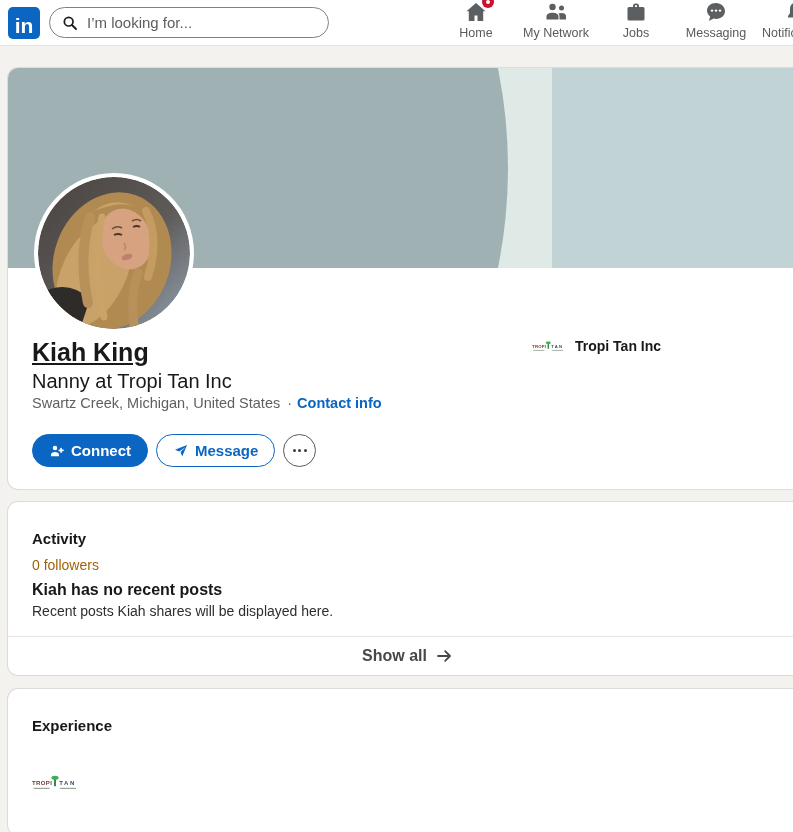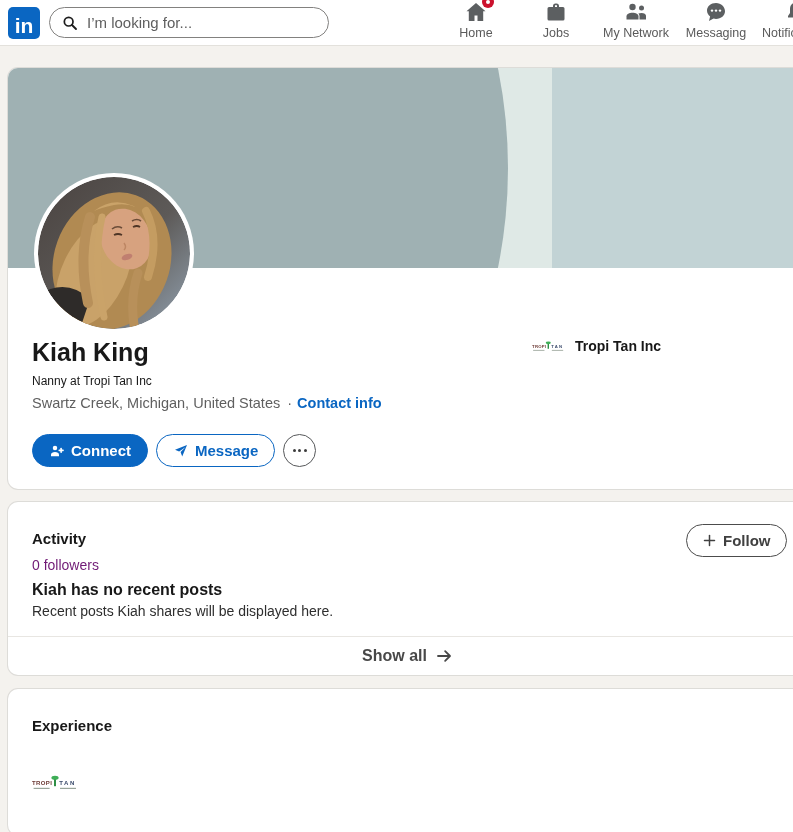--- a/index.html
+++ b/index.html
@@ -125,22 +125,22 @@
     padding: 4px;
     z-index: 5;
     cursor: pointer;
   }
   .avatar-ring svg { display: block; border-radius: 50%; }
 
   .profile-info {
     position: relative;
     padding: 70px 24px 22px 24px;
   }
-  .profile-name { font-size: 25px; font-weight: 600; line-height: 29px; color: #181818; }
-  .profile-headline { margin-top: 4px; font-size: 12px; line-height: 20px; color: #181818; }
+  .profile-name { font-size: 25px; font-weight: 600; line-height: 29px; color: #181818; text-decoration: underline; }
+  .profile-headline { margin-top: 4px; font-size: 20px; line-height: 20px; color: #181818; }
   .profile-locrow { margin-top: 3px; font-size: 14.5px; line-height: 18px; color: #5f5f5f; }
   .profile-locrow .sep { margin: 0 5px 0 7px; }
   .contact-link { color: #0a66c2; font-weight: 700; cursor: pointer; }
 
   .company-flag {
     position: absolute;
     left: 524px; top: 70px;
     display: flex; align-items: center; gap: 9px;
     cursor: pointer;
   }
@@ -168,21 +168,21 @@
     display: inline-flex; align-items: center; justify-content: center;
     gap: 2.5px;
     cursor: pointer;
   }
   .btn-more i { width: 3px; height: 3px; background: #3c3c3c; border-radius: 50%; display: block; }
 
   
   .activity-card { margin-top: 13px; }
   .card-pad { padding: 24px 24px 0 24px; }
   .section-title { font-size: 15px; font-weight: 600; line-height: 26px; color: #181818; }
-  .followers { margin-top: 4px; font-size: 14px; line-height: 18px; color: #701a75; }
+  .followers { margin-top: 4px; font-size: 14px; line-height: 18px; color: #a16207; }
   .empty-title { margin-top: 6px; font-size: 16px; font-weight: 700; line-height: 20px; color: #181818; }
   .empty-sub { margin-top: 2px; font-size: 14px; line-height: 18px; color: #2e2e2e; padding-bottom: 16px; }
   .btn-follow {
     position: absolute;
     left: 678px; top: 22px;
     background: #fff;
     border: 1px solid #4c4c4c;
     color: #404040;
     padding: 0 15px;
   }
@@ -225,35 +225,35 @@
         <svg width="24" height="24" viewBox="0 0 24 24">
             <path d="M12 3 L2.5 11.2 h2.3 V21 h5.7 v-5.6 h3 V21 h5.7 v-9.8 h2.3 Z" fill="#5c5f61"></path>
           </svg>
         <span class="nav-badge"></span>
       </span>
       <span>Home</span>
     </div>
     <div class="gnav-item">
       <span class="gnav-icon">
         <svg width="24" height="24" viewBox="0 0 24 24" fill="#5c5f61">
-            <path d="M9 7V6a2.5 2.5 0 0 1 2.5-2.5h1A2.5 2.5 0 0 1 15 6v1h4a1.5 1.5 0 0 1 1.5 1.5V19a1.5 1.5 0 0 1-1.5 1.5H5A1.5 1.5 0 0 1 3.5 19V8.5A1.5 1.5 0 0 1 5 7Zm2 0h2V6a1 1 0 0 0-1-1h0a1 1 0 0 0-1 1Z"></path>
-          </svg>
-      </span>
-      <span>Jobs</span>
-    </div>
-    <div class="gnav-item">
-      <span class="gnav-icon">
-        <svg width="24" height="24" viewBox="0 0 24 24" fill="#5c5f61">
             <circle cx="8.5" cy="7" r="3.2"></circle>
             <path d="M2.5 19.5v-3.2c0-2.3 2.7-3.6 6-3.6s6 1.3 6 3.6v3.2z"></path>
             <circle cx="17.5" cy="8" r="2.5"></circle>
             <path d="M15.5 19.5v-3.4c0-1-.4-1.9-1.1-2.6.9-.4 2-.6 3.1-.6 2.6 0 4.5 1.1 4.5 2.9v3.7z"></path>
           </svg>
       </span>
       <span>My Network</span>
+    </div>
+    <div class="gnav-item">
+      <span class="gnav-icon">
+        <svg width="24" height="24" viewBox="0 0 24 24" fill="#5c5f61">
+            <path d="M9 7V6a2.5 2.5 0 0 1 2.5-2.5h1A2.5 2.5 0 0 1 15 6v1h4a1.5 1.5 0 0 1 1.5 1.5V19a1.5 1.5 0 0 1-1.5 1.5H5A1.5 1.5 0 0 1 3.5 19V8.5A1.5 1.5 0 0 1 5 7Zm2 0h2V6a1 1 0 0 0-1-1h0a1 1 0 0 0-1 1Z"></path>
+          </svg>
+      </span>
+      <span>Jobs</span>
     </div>
     <div class="gnav-item">
       <span class="gnav-icon">
         <svg width="24" height="24" viewBox="0 0 24 24">
             <path d="M12 3C6.8 3 3 6.4 3 10.6c0 2.3 1.2 4.4 3.1 5.8L5 21l4.6-2.4c.8.2 1.6.3 2.4.3 5.2 0 9-3.4 9-7.6S17.2 3 12 3Z" fill="#5c5f61"></path>
             <circle cx="8" cy="10.6" r="1.2" fill="#fff"></circle>
             <circle cx="12" cy="10.6" r="1.2" fill="#fff"></circle>
             <circle cx="16" cy="10.6" r="1.2" fill="#fff"></circle>
           </svg>
       </span>
@@ -366,29 +366,20 @@
 </section>
 
 <section class="card activity-card">
   <div class="card-pad">
     <h2 class="section-title">Activity</h2>
     <div class="followers">0 followers</div>
     <div class="empty-title">Kiah has no recent posts</div>
     <div class="empty-sub">Recent posts Kiah shares will be displayed here.</div>
   </div>
 
-  <button class="btn btn-follow">
-    <span style="display:flex;">
-      <svg width="15" height="15" viewBox="0 0 24 24">
-          <line x1="12" y1="4" x2="12" y2="20" stroke="#404040" stroke-width="2.4" stroke-linecap="round"></line>
-          <line x1="4" y1="12" x2="20" y2="12" stroke="#404040" stroke-width="2.4" stroke-linecap="round"></line>
-        </svg>
-    </span>
-    <span>Follow</span>
-  </button>
 
   <div class="showall-row">
     <span>Show all</span>
     <span style="display:flex;">
       <svg width="18" height="18" viewBox="0 0 24 24">
           <line x1="4" y1="12" x2="19" y2="12" stroke="#484848" stroke-width="2.4" stroke-linecap="round"></line>
           <path d="M13.5 5.5 20 12l-6.5 6.5" fill="none" stroke="#484848" stroke-width="2.4" stroke-linecap="round" stroke-linejoin="round"></path>
         </svg>
     </span>
   </div>

